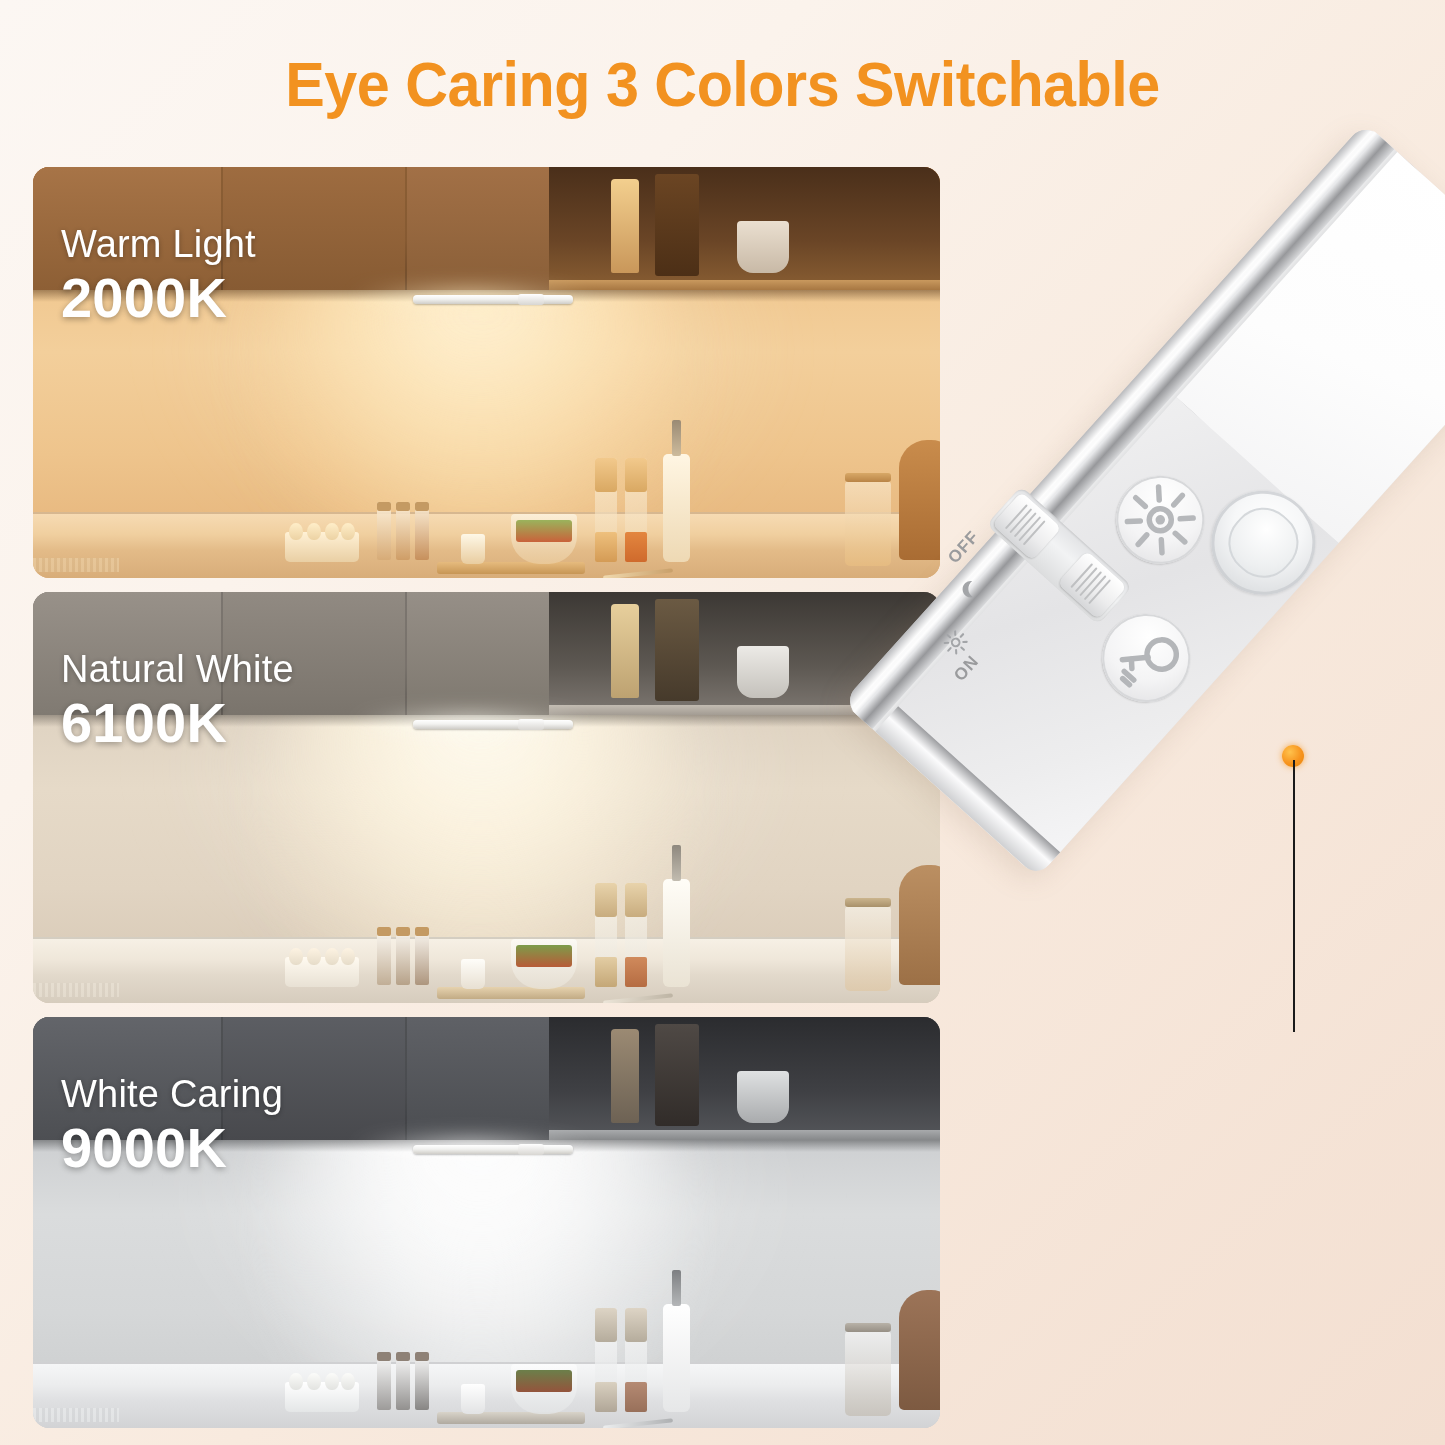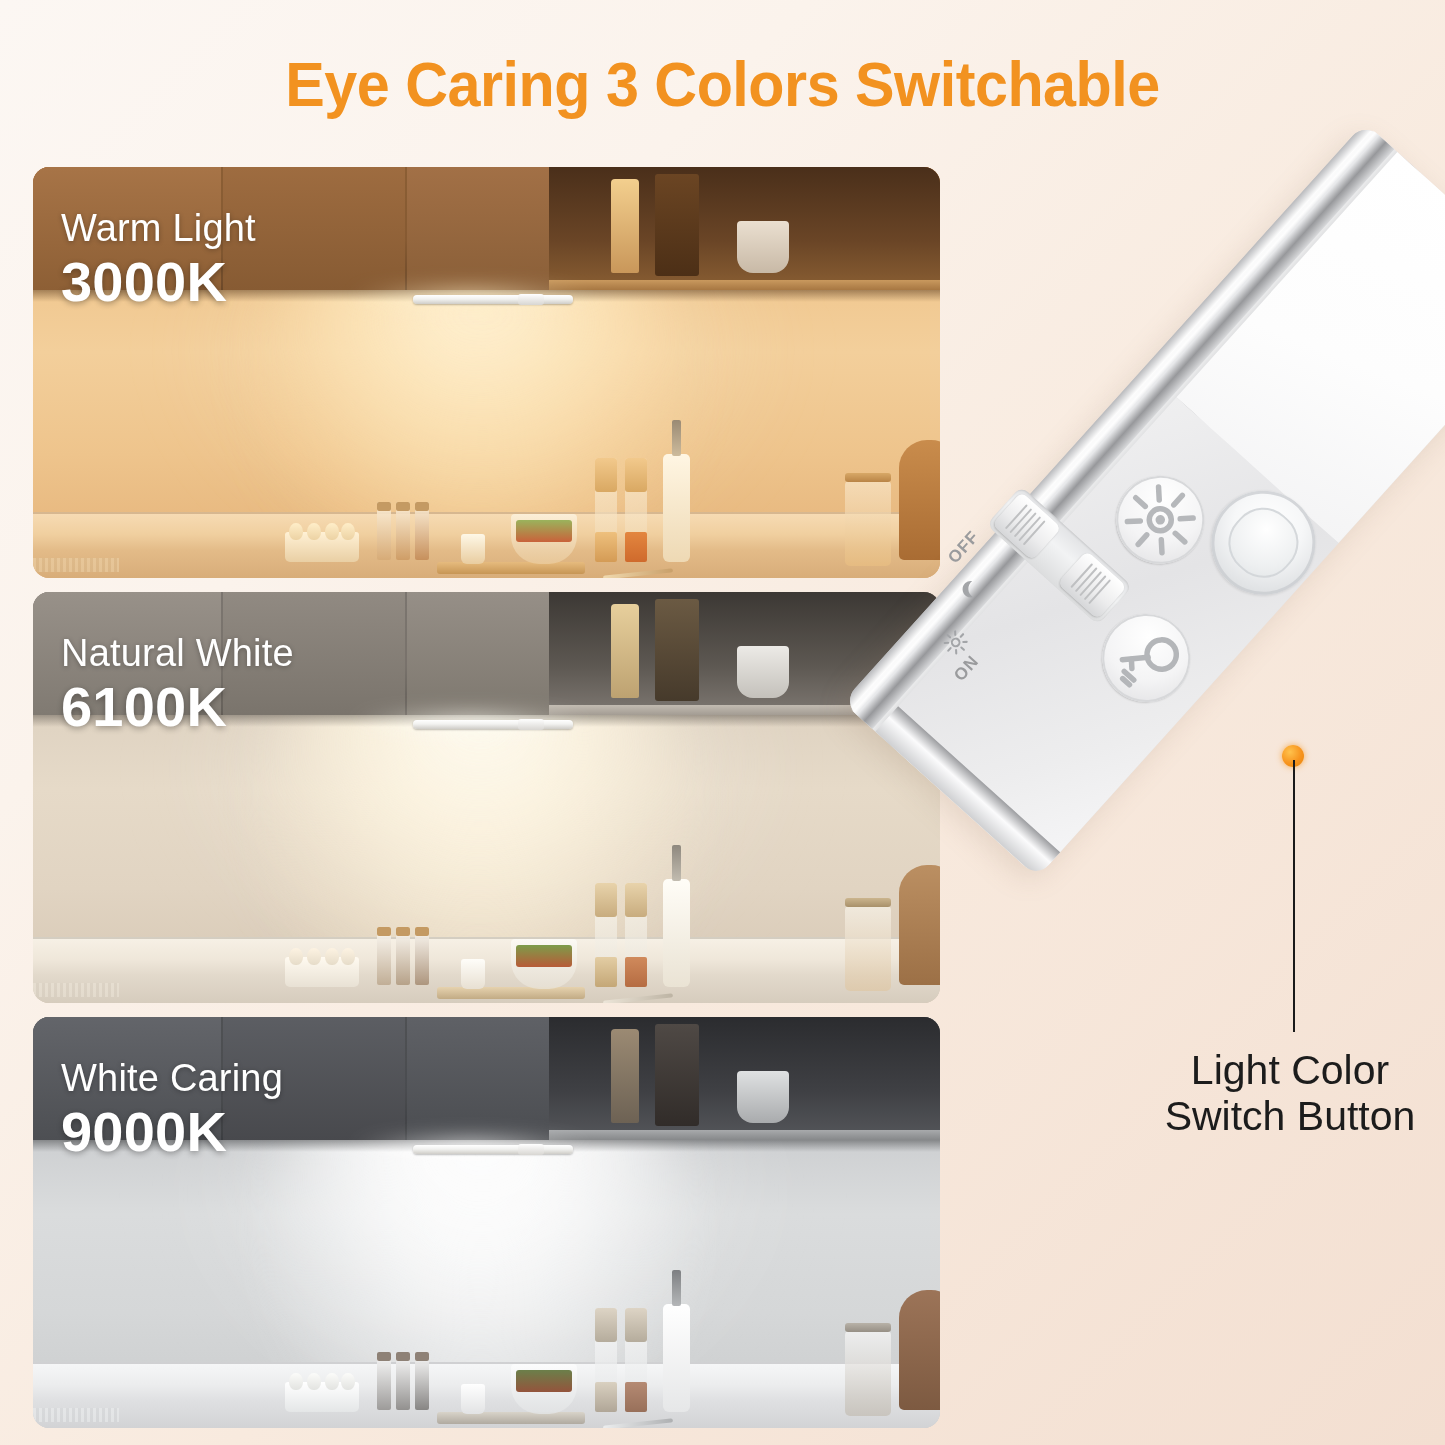--- a/index.html
+++ b/index.html
@@ -76,21 +76,21 @@
   .bottleneck{position:absolute;top:-34px;left:9px;width:9px;height:36px;border-radius:2px;}
   .pastajar{position:absolute;bottom:0;width:46px;height:86px;border-radius:5px;}
   .pastajarlid{position:absolute;top:-7px;left:0;width:46px;height:9px;border-radius:3px;}
   .cuttingboard{position:absolute;bottom:0;width:60px;height:120px;border-radius:28px 28px 5px 5px;}
   .mat{position:absolute;left:0;width:100%;height:100%;opacity:.5;}
   .cutlery{position:absolute;width:70px;height:4px;border-radius:2px;}
 
   
   .caption{position:absolute;left:28px;z-index:7;}
   .cap-sub{font-size:38px;font-weight:normal;color:#fff;letter-spacing:.2px;
-           text-shadow:0 1px 5px rgba(0,0,0,.30);line-height:1.05;}
+           text-shadow:0 1px 5px rgba(0,0,0,.30);line-height:1.05;margin-top:16px;}
   .cap-k{font-size:56px;font-weight:bold;color:#fff;letter-spacing:.2px;
          text-shadow:0 2px 6px rgba(0,0,0,.32);line-height:1.1;margin-top:2px;}
 
   
   .product{position:absolute;left:920px;top:140px;width:560px;height:860px;}
   .bar{
     position:absolute;left:150px;top:-30px;width:262px;height:780px;
     transform:rotate(42deg);transform-origin:50% 50%;
     border-radius:18px;
     background:linear-gradient(90deg,
@@ -231,21 +231,21 @@
       <div class="bottleneck" style="background:linear-gradient(180deg,#9a8a74,#cdbb9c);"></div>
     </div>
     <div class="prop cutlery" style="left:570px;bottom:2px;background:linear-gradient(90deg,#f0d9ae,#c9a06a);transform:rotate(-6deg);"></div>
     <div class="prop pastajar" style="left:812px;bottom:12px;background:linear-gradient(180deg,rgba(255,246,228,.5),rgba(232,190,130,.75));">
       <div class="pastajarlid" style="background:linear-gradient(180deg,#d8a867,#b98446);"></div>
     </div>
     <div class="prop cuttingboard" style="left:866px;bottom:18px;background:linear-gradient(180deg,#c98c4c,#a96c33);"></div>
 
     <div class="caption" style="top:42px;">
       <div class="cap-sub">Warm Light</div>
-      <div class="cap-k">3000K</div>
+      <div class="cap-k">2000K</div>
     </div>
   </div>
 
   <div class="panel p2">
     <div class="wall" style="top:0;height:100%;background:linear-gradient(180deg,#9e968c 0%,#b3aa9e 9%,#cdc3b4 15%,#ded2c1 28%,#e6dac8 48%,#e1d4c2 72%,#d9cbb8 90%,#d2c4b1 100%);"></div>
     <div class="pool" style="left:230px;top:6px;width:430px;height:420px;background:radial-gradient(ellipse at 50% 16%,rgba(255,252,240,.98) 0%,rgba(255,243,216,.78) 34%,rgba(252,236,205,.26) 66%,rgba(250,234,205,0) 100%);"></div>
     <div class="pool2" style="left:140px;top:50px;width:620px;height:340px;background:radial-gradient(ellipse at 50% 20%,rgba(255,253,246,.55),rgba(250,240,220,0) 72%);"></div>
 
     <div class="cab" style="height:30%;background:linear-gradient(180deg,#8e8780 0%,#8b847c 60%,#736d66 100%);">
       <div class="door" style="left:0;width:188px;background:linear-gradient(180deg,#989189,#807a72);"></div>
@@ -471,18 +471,14 @@
               <line x1="14.8" y1="33.2" x2="10.6" y2="37.4"></line>
           </g>
         </svg>
       </div>
     </div>
 
     <div class="orangedot" style="left:362px;top:605px;"></div>
   </div>
 
   <div class="calloutline"></div>
-  <div class="callout">
-    <div>Light Color</div>
-    <div>Switch Button</div>
-  </div>
 
 </div>
 
 </body></html>

